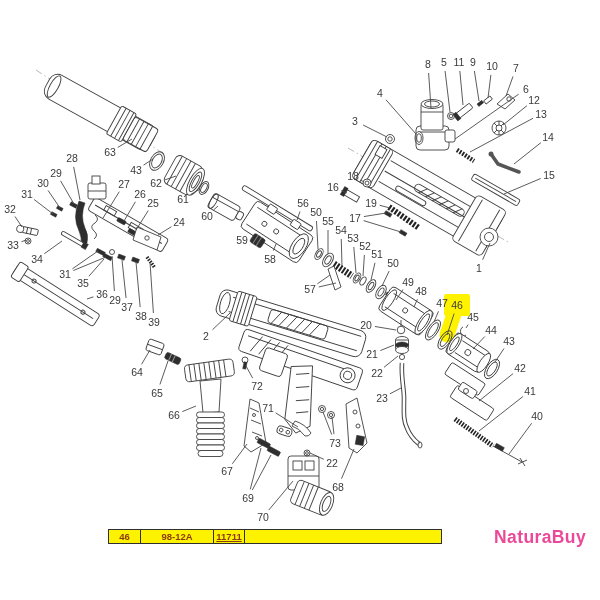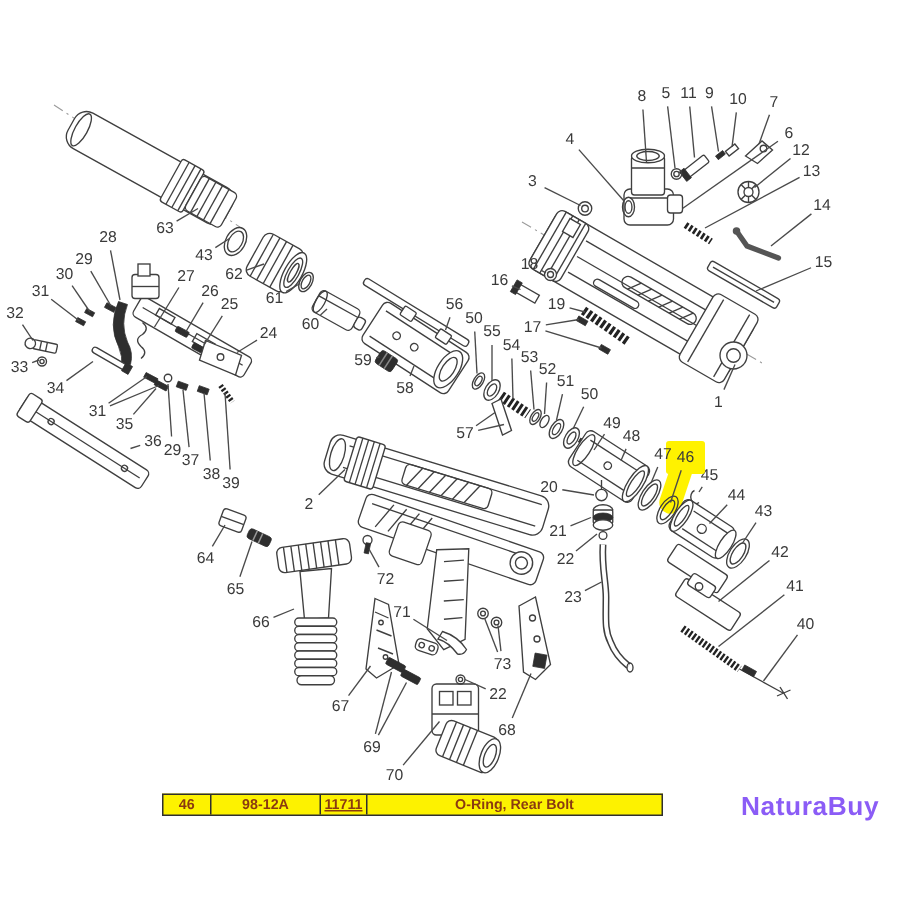--- a/index.html
+++ b/index.html
@@ -775,18 +775,17 @@
           <line x1="323.80670170283656" y1="459.27577350128934" x2="310" y2="453" stroke="#4a4a4a" stroke-width="0.9"></line>
           <text x="332" y="463" text-anchor="middle" dominant-baseline="central" fill="#3a3a3a" font-size="10.5">22</text>
         </g>
       </g>
 </svg>
 
 <div class="parts-row" style="background: rgb(253, 242, 0); border-color: rgb(47, 47, 47); color: rgb(138, 58, 16);">
   <div class="cell c0" style="border-color: rgb(47, 47, 47);">46</div>
   <div class="cell c1" style="border-color: rgb(47, 47, 47);">98-12A</div>
   <div class="cell c2" style="border-color: rgb(47, 47, 47); text-decoration: underline;">11711</div>
-  <div class="cell c3" style="border-color: rgb(47, 47, 47);">O-Ring, Rear Bolt</div>
 </div>
 
-<div class="watermark" style="color: #8b5cf6;">NaturaBuy</div>
+<div class="watermark" style="color: #ec4899;">NaturaBuy</div>
 
 </div>
 
 </body></html>

